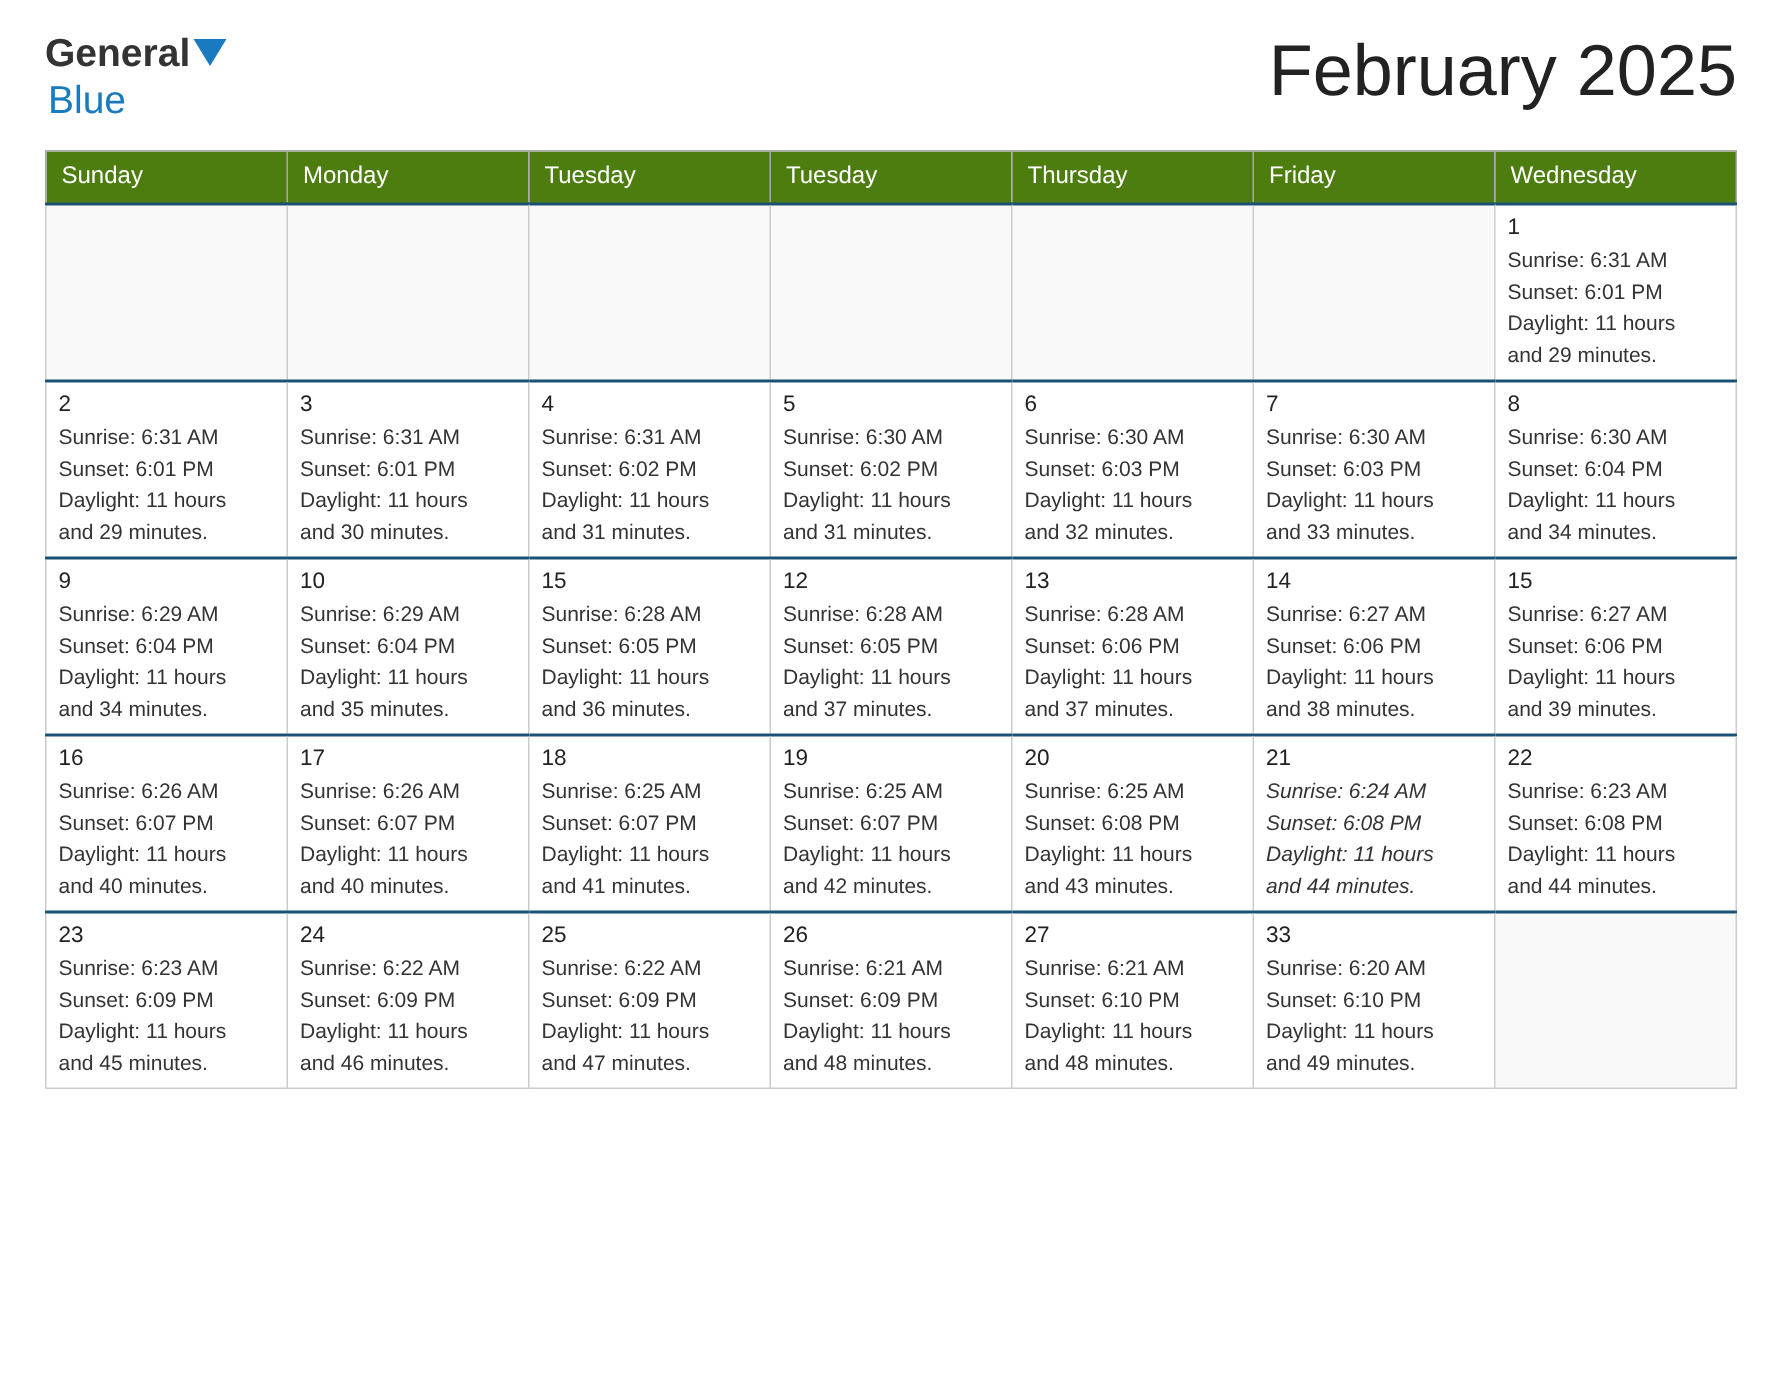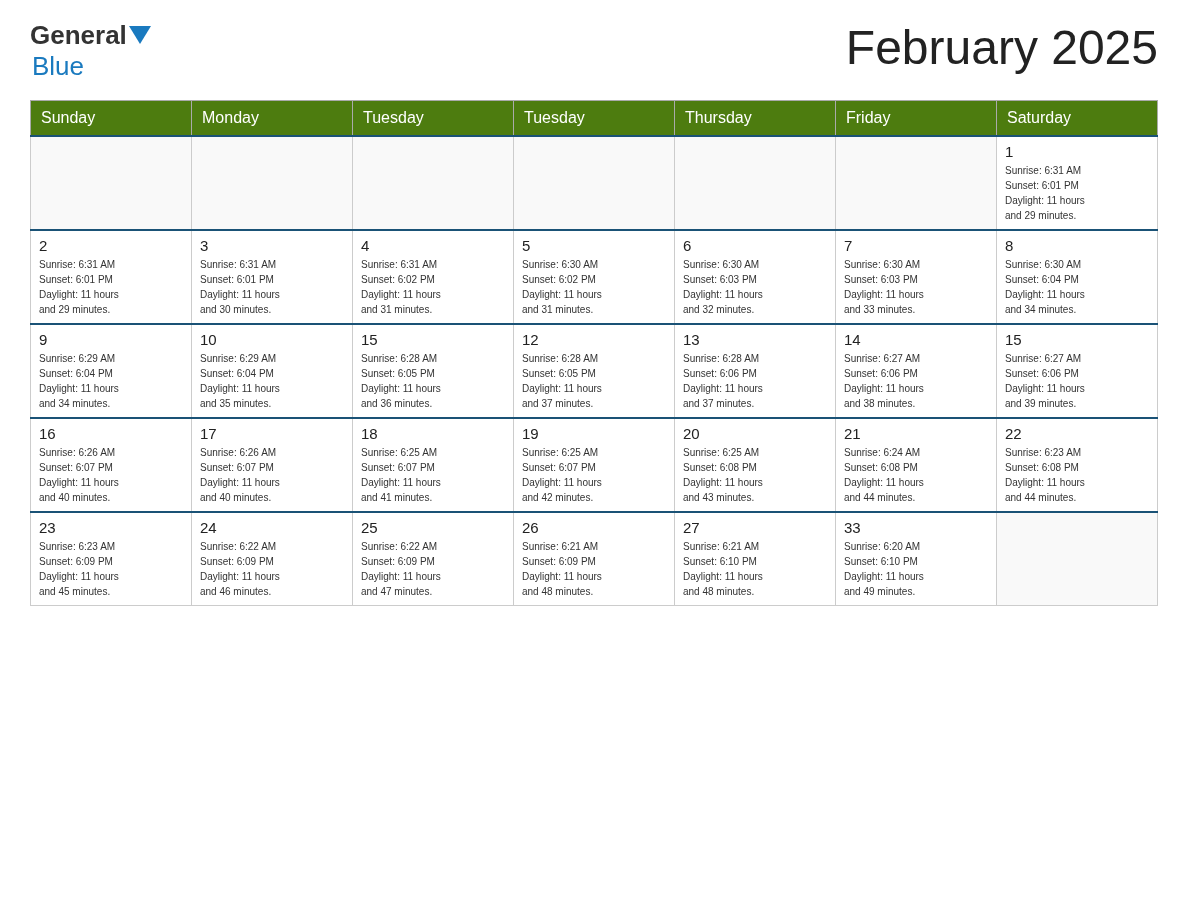--- a/index.html
+++ b/index.html
@@ -73,21 +73,21 @@
     .calendar tr td {
       border-top: 2px solid #1a5276;
     }
     .day-number {
       font-size: 15px;
       font-weight: normal;
       color: #222;
       margin-bottom: 3px;
     }
     .day-info {
-      font-size: 10px;
+      font-size: 14px;
       color: #333;
       line-height: 1.5;
     }
     .empty-cell {
       background: #f9f9f9;
     }
     td.empty-cell {
       border-top: 2px solid #1a5276;
     }
   </style>
@@ -111,21 +111,21 @@
 
 <table class="calendar">
   <thead>
     <tr>
     <th>Sunday</th>
         <th>Monday</th>
         <th>Tuesday</th>
         <th>Tuesday</th>
         <th>Thursday</th>
         <th>Friday</th>
-        <th>Saturday</th>
+        <th>Wednesday</th>
       </tr>
   </thead>
   <tbody id="calendar-body">
   <tr>
         <td class="empty-cell"></td>
         <td class="empty-cell"></td>
         <td class="empty-cell"></td>
         <td class="empty-cell"></td>
         <td class="empty-cell"></td>
         <td class="empty-cell"></td>
@@ -270,21 +270,21 @@
         </td>
         <td>
           <div class="day-number">20</div>
           <div class="day-info" style="white-space: pre-line;">Sunrise: 6:25 AM
 Sunset: 6:08 PM
 Daylight: 11 hours
 and 43 minutes.</div>
         </td>
         <td>
           <div class="day-number">21</div>
-          <div class="day-info" style="white-space: pre-line;">Sunrise: 6:24 AM
+          <div class="day-info" style="white-space: pre-line; font-style: italic;">Sunrise: 6:24 AM
 Sunset: 6:08 PM
 Daylight: 11 hours
 and 44 minutes.</div>
         </td>
         <td>
           <div class="day-number">22</div>
           <div class="day-info" style="white-space: pre-line;">Sunrise: 6:23 AM
 Sunset: 6:08 PM
 Daylight: 11 hours
 and 44 minutes.</div>

